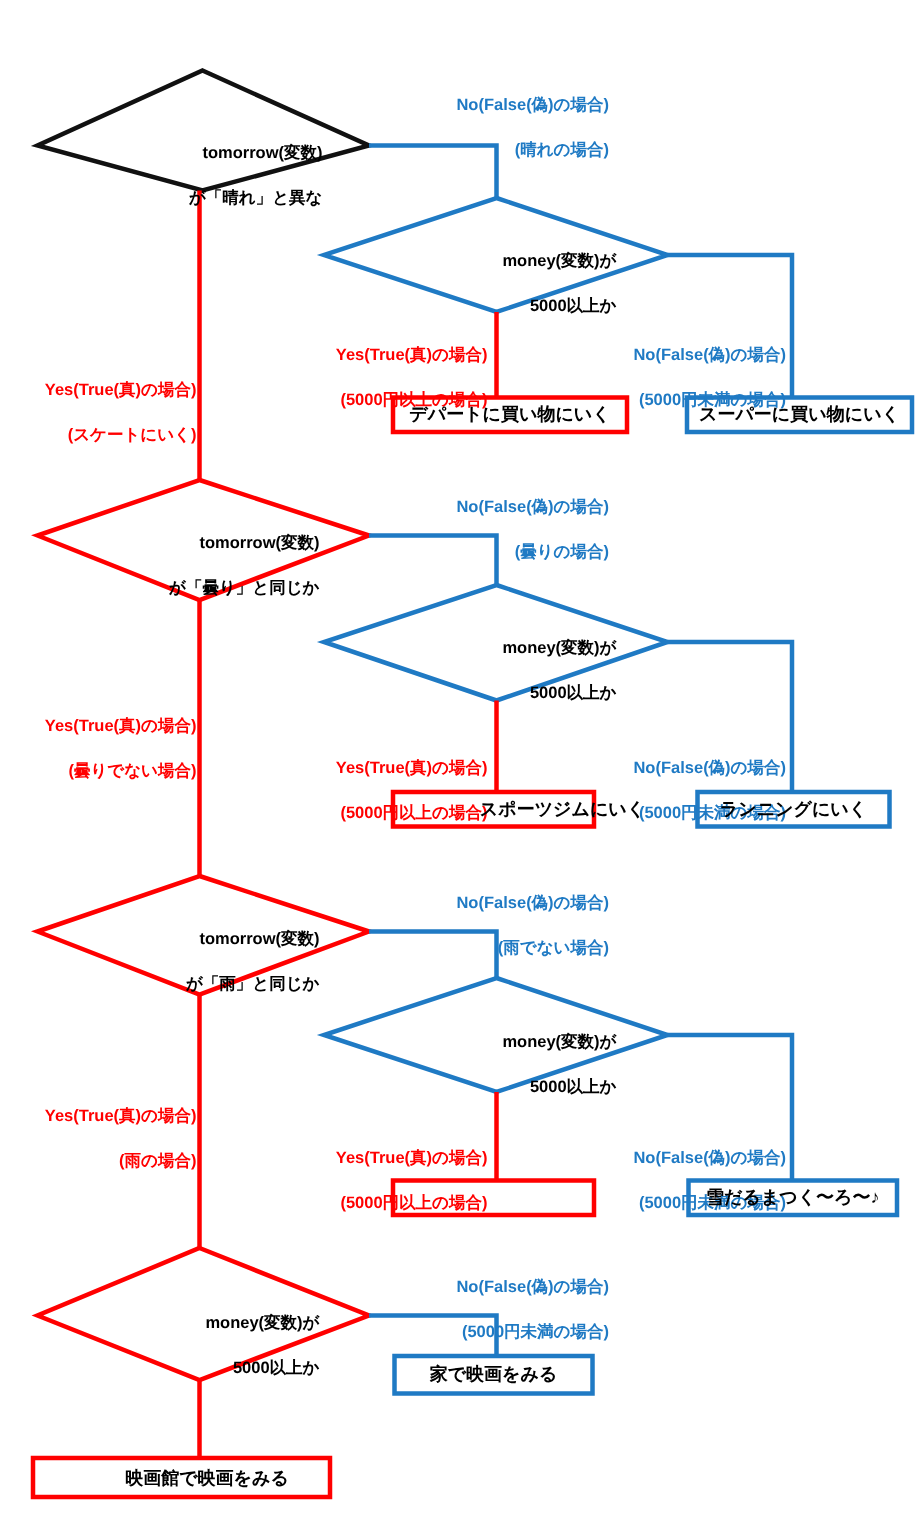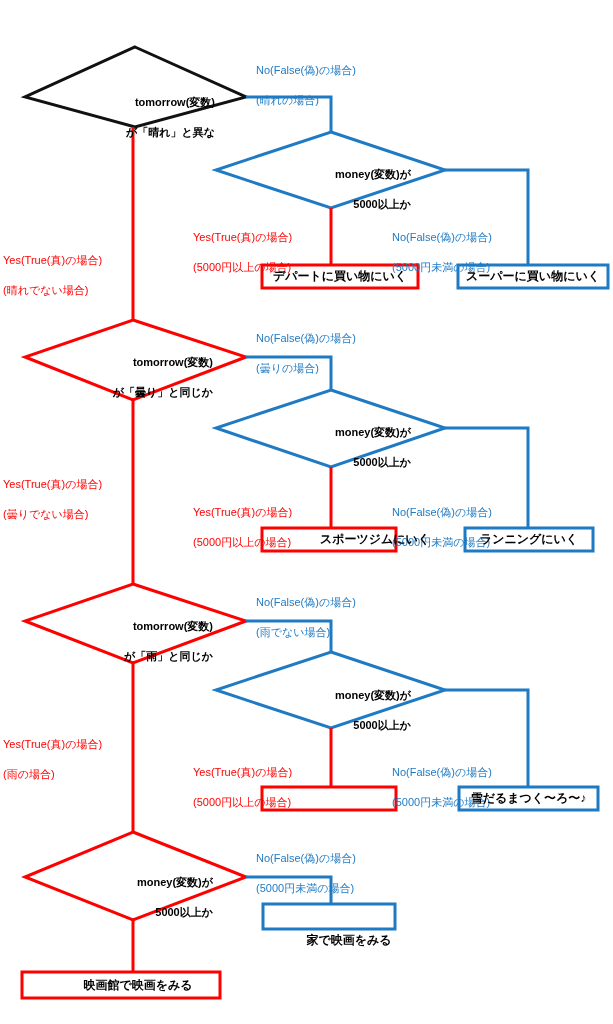--- a/index.html
+++ b/index.html
@@ -27,24 +27,25 @@
     text-align: right;
     color: #000000;
     font-size: 11px;
     font-weight: bold;
     line-height: 15px;
     white-space: pre-line;
     pointer-events: none;
   }
   .edge-label {
     position: absolute;
-    text-align: left;
+    text-align: right;
     font-size: 11px;
     line-height: 15px;
     white-space: pre-line;
+    font-weight: bold;
   }
   .edge-label.yes { color: #ff0000; }
   .edge-label.no  { color: #1f7ac4; }
   .box-label {
     position: absolute;
     display: flex;
     align-items: center;
     justify-content: center;
     color: #000000;
     font-size: 12px;
@@ -148,21 +149,21 @@
     <div>5000以上か</div>
   </div>
 
   <div class="edge-label no" style="left:256px; top:48px; width:150px;">
     <div>No(False(偽)の場合)</div>
     <div>(晴れの場合)</div>
   </div>
 
   <div class="edge-label yes" style="left:3px; top:238px; width:128px;">
     <div>Yes(True(真)の場合)</div>
-    <div>(晴れでない場合)</div>
+    <div>(スケートにいく)</div>
   </div>
 
   <div class="edge-label yes" style="left:193px; top:215px; width:132px;">
     <div>Yes(True(真)の場合)</div>
     <div>(5000円以上の場合)</div>
   </div>
 
   <div class="edge-label no" style="left:392px; top:215px; width:132px;">
     <div>No(False(偽)の場合)</div>
     <div>(5000円未満の場合)</div>
@@ -211,16 +212,16 @@
   <div class="edge-label no" style="left:256px; top:836px; width:150px;">
     <div>No(False(偽)の場合)</div>
     <div>(5000円未満の場合)</div>
   </div>
 
   <div class="box-label" style="left:262px; top:265px; width:156px; height:23px;">デパートに買い物にいく</div>
   <div class="box-label" style="left:458px; top:265px; width:150px; height:23px;">スーパーに買い物にいく</div>
   <div class="box-label" style="left:262px; top:528px; width:134px; height:23px;margin-left:46px;">スポーツジムにいく</div>
   <div class="box-label" style="left:465px; top:528px; width:128px; height:23px;">ランニングにいく</div>
   <div class="box-label" style="left:459px; top:787px; width:139px; height:23px;">雪だるまつく〜ろ〜♪</div>
-  <div class="box-label" style="left:263px; top:928px; width:132px; height:25px;margin-left:20px;">家で映画をみる</div>
+  <div class="box-label" style="left:263px; top:904px; width:132px; height:25px;">家で映画をみる</div>
   <div class="box-label" style="left:22px; top:972px; width:184px; height:26px;margin-left:24px;">映画館で映画をみる</div>
 
 </div>
 
 </body></html>

